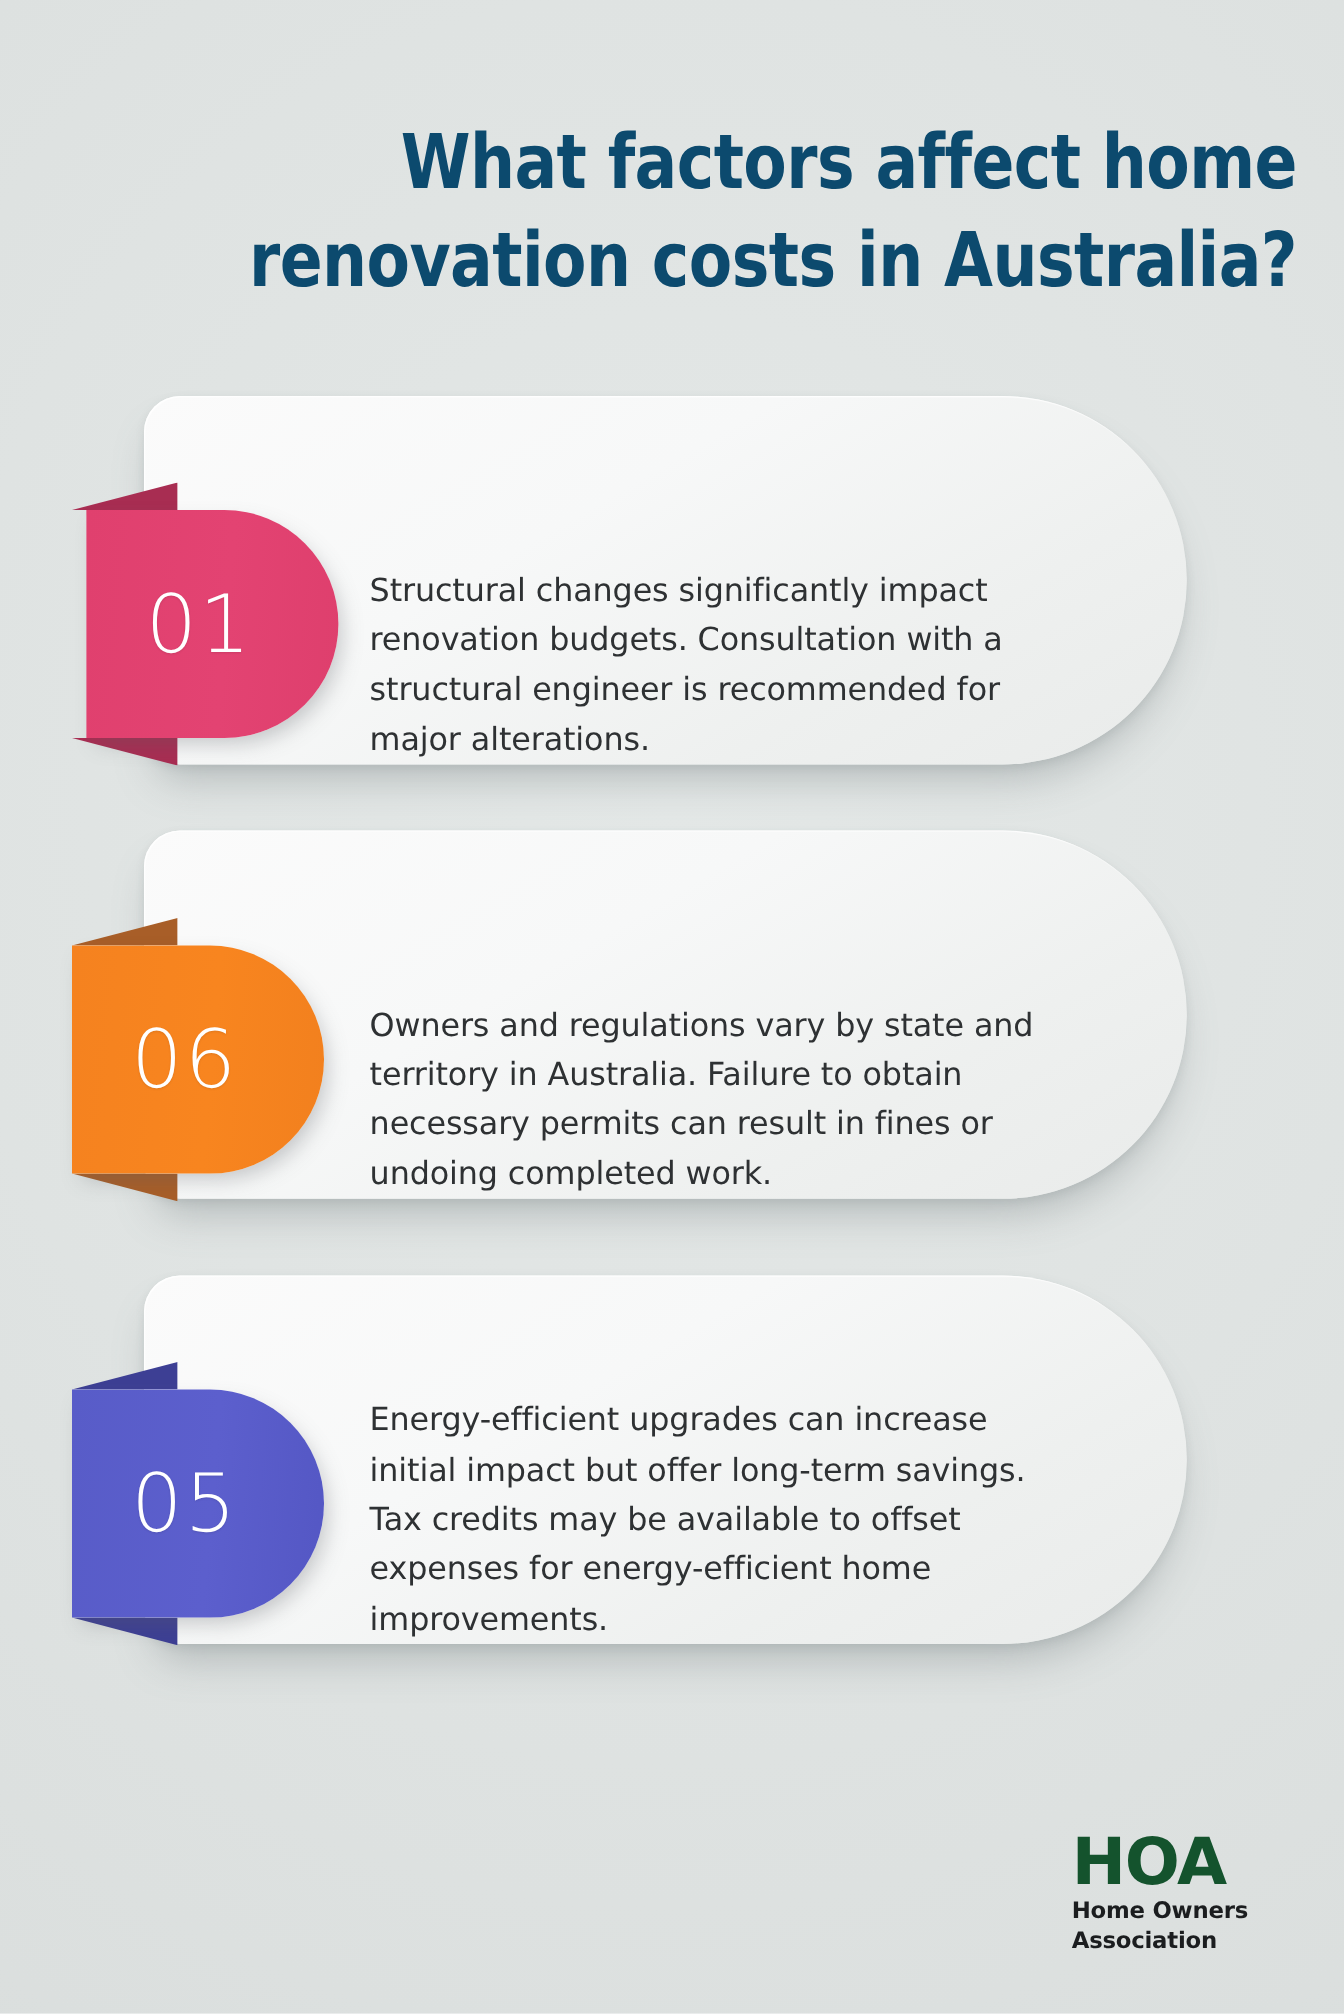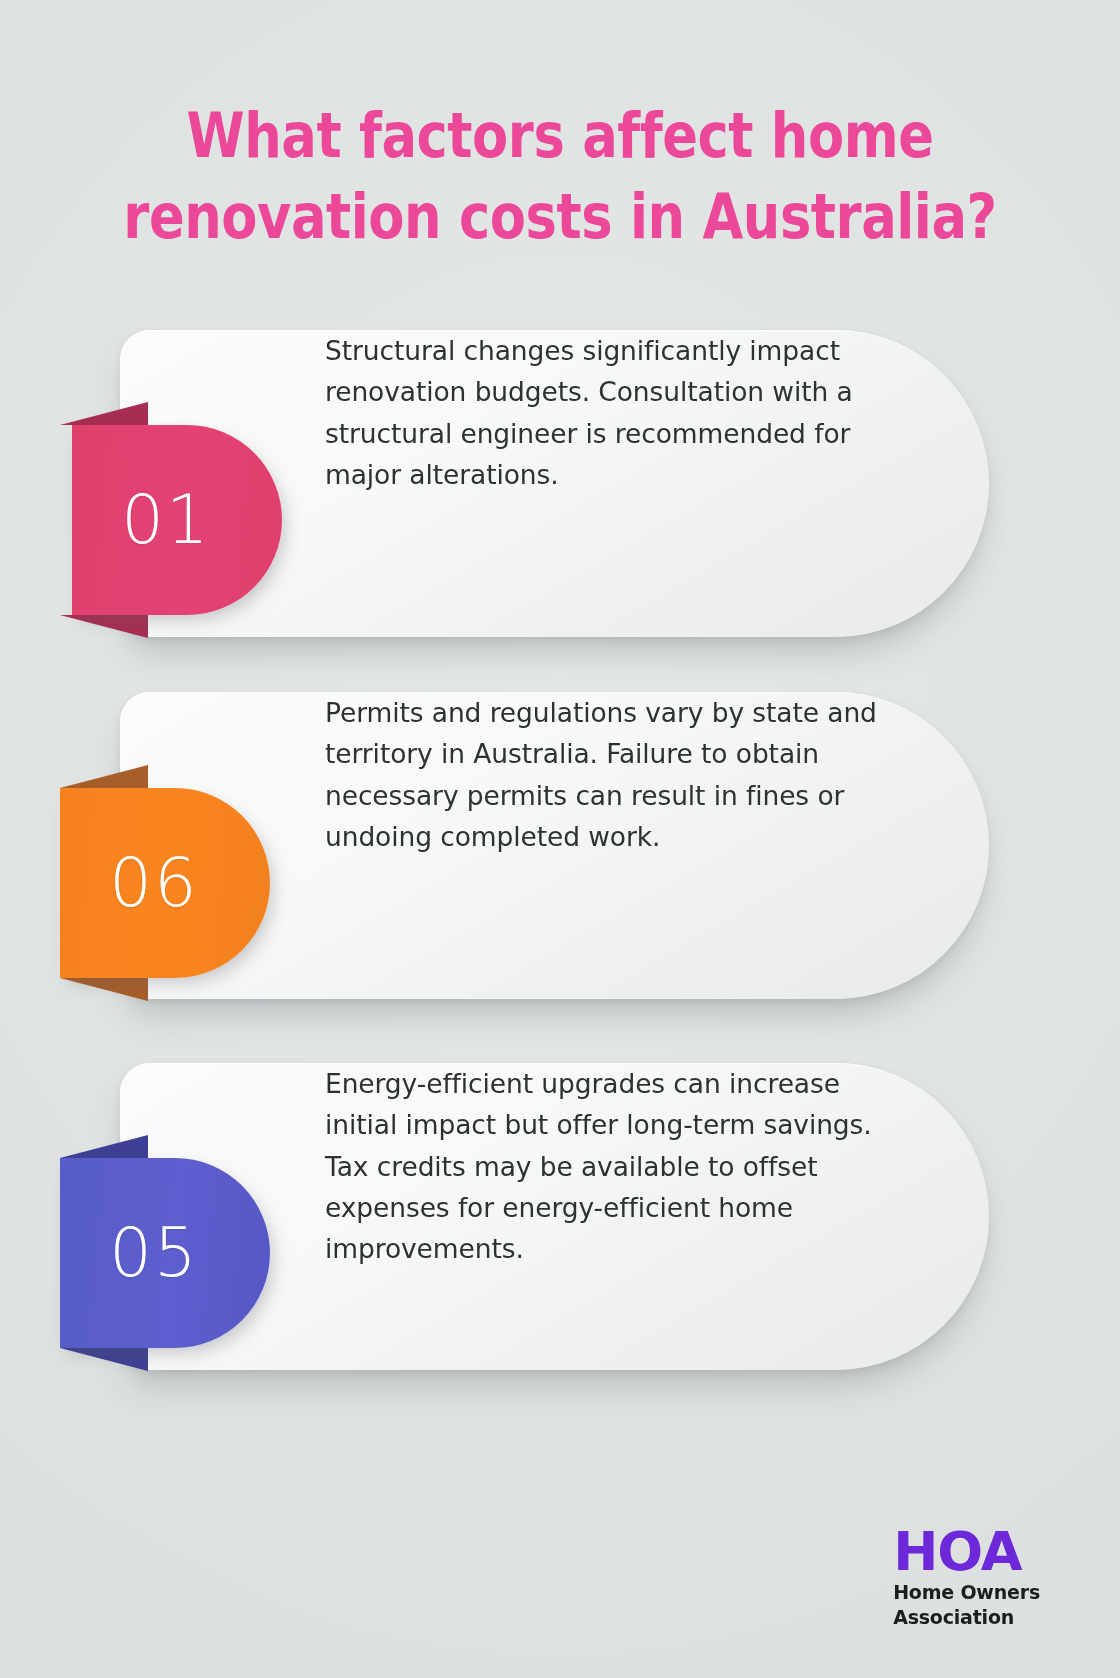--- a/index.html
+++ b/index.html
@@ -16,27 +16,27 @@
     position: relative;
     overflow: hidden;
   }
 
   
   .title {
     position: absolute;
     top: 96px;
     left: 0;
     width: 1120px;
-    text-align: center;
+    text-align: right;
     font-family: "DejaVu Sans Condensed", "Liberation Sans Narrow", "Liberation Sans", sans-serif;
     font-weight: bold;
     font-size: 63px;
     line-height: 1.28;
     letter-spacing: -0.5px;
-    color: #ec4899;
+    color: #0c4a6e;
   }
   .title span { display: block; }
   .title .l1 { font-stretch: condensed; transform: scaleX(0.93); }
   .title .l2 { font-stretch: condensed; transform: scaleX(0.93); }
 
   
   .card {
     position: absolute;
     left: 120px;
     width: 869px;
@@ -47,26 +47,26 @@
       0 22px 34px -10px rgba(120,128,130,0.42),
       0 3px 7px rgba(120,128,130,0.16),
       inset 1px 1px 1px rgba(255,255,255,0.9);
   }
   .card-1 { top: 330px; }
   .card-2 { top: 692px; }
   .card-3 { top: 1063px; }
 
   .card-body {
     position: absolute;
-    left: 205px;
+    left: 188px;
     top: 0;
     width: 560px;
     height: 100%;
     display: flex;
-    align-items: flex-start;
+    align-items: flex-end;
   }
   .card-text {
     font-family: "DejaVu Sans", sans-serif;
     font-size: 26.5px;
     line-height: 1.56;
     color: #2e3133;
     letter-spacing: -0.1px;
   }
 
   
@@ -121,21 +121,21 @@
     right: 80px;
     bottom: 48px;
     text-align: left;
   }
   .logo-mark {
     font-family: "DejaVu Sans", sans-serif;
     font-weight: bold;
     font-size: 54px;
     line-height: 0.95;
     letter-spacing: -1px;
-    color: #6d28d9;
+    color: #14532d;
   }
   .logo-sub {
     font-family: "DejaVu Sans", sans-serif;
     font-weight: bold;
     font-size: 19px;
     line-height: 1.32;
     color: #1b1d1f;
     letter-spacing: -0.2px;
     margin-top: 3px;
   }
@@ -162,21 +162,21 @@
   <svg viewBox="0 0 88 23" preserveAspectRatio="none" aria-hidden="true">
     <polygon points="0,0 88,0 88,23" fill="#a82d52"></polygon>
   </svg>
 </div>
 <div class="badge badge-1">
   <span class="badge-num">01</span>
 </div>
 
 <div class="card card-2">
   <div class="card-body">
-    <div class="card-text">Permits and regulations vary by state and territory in Australia. Failure to obtain necessary permits can result in fines or undoing completed work.</div>
+    <div class="card-text">Owners and regulations vary by state and territory in Australia. Failure to obtain necessary permits can result in fines or undoing completed work.</div>
   </div>
 </div>
 <div class="fold fold-2-top">
   <svg viewBox="0 0 88 23" preserveAspectRatio="none" aria-hidden="true">
     <polygon points="0,23 88,0 88,23" fill="#a85e28"></polygon>
   </svg>
 </div>
 <div class="fold fold-2-bot">
   <svg viewBox="0 0 88 23" preserveAspectRatio="none" aria-hidden="true">
     <polygon points="0,0 88,0 88,23" fill="#a85e28"></polygon>

